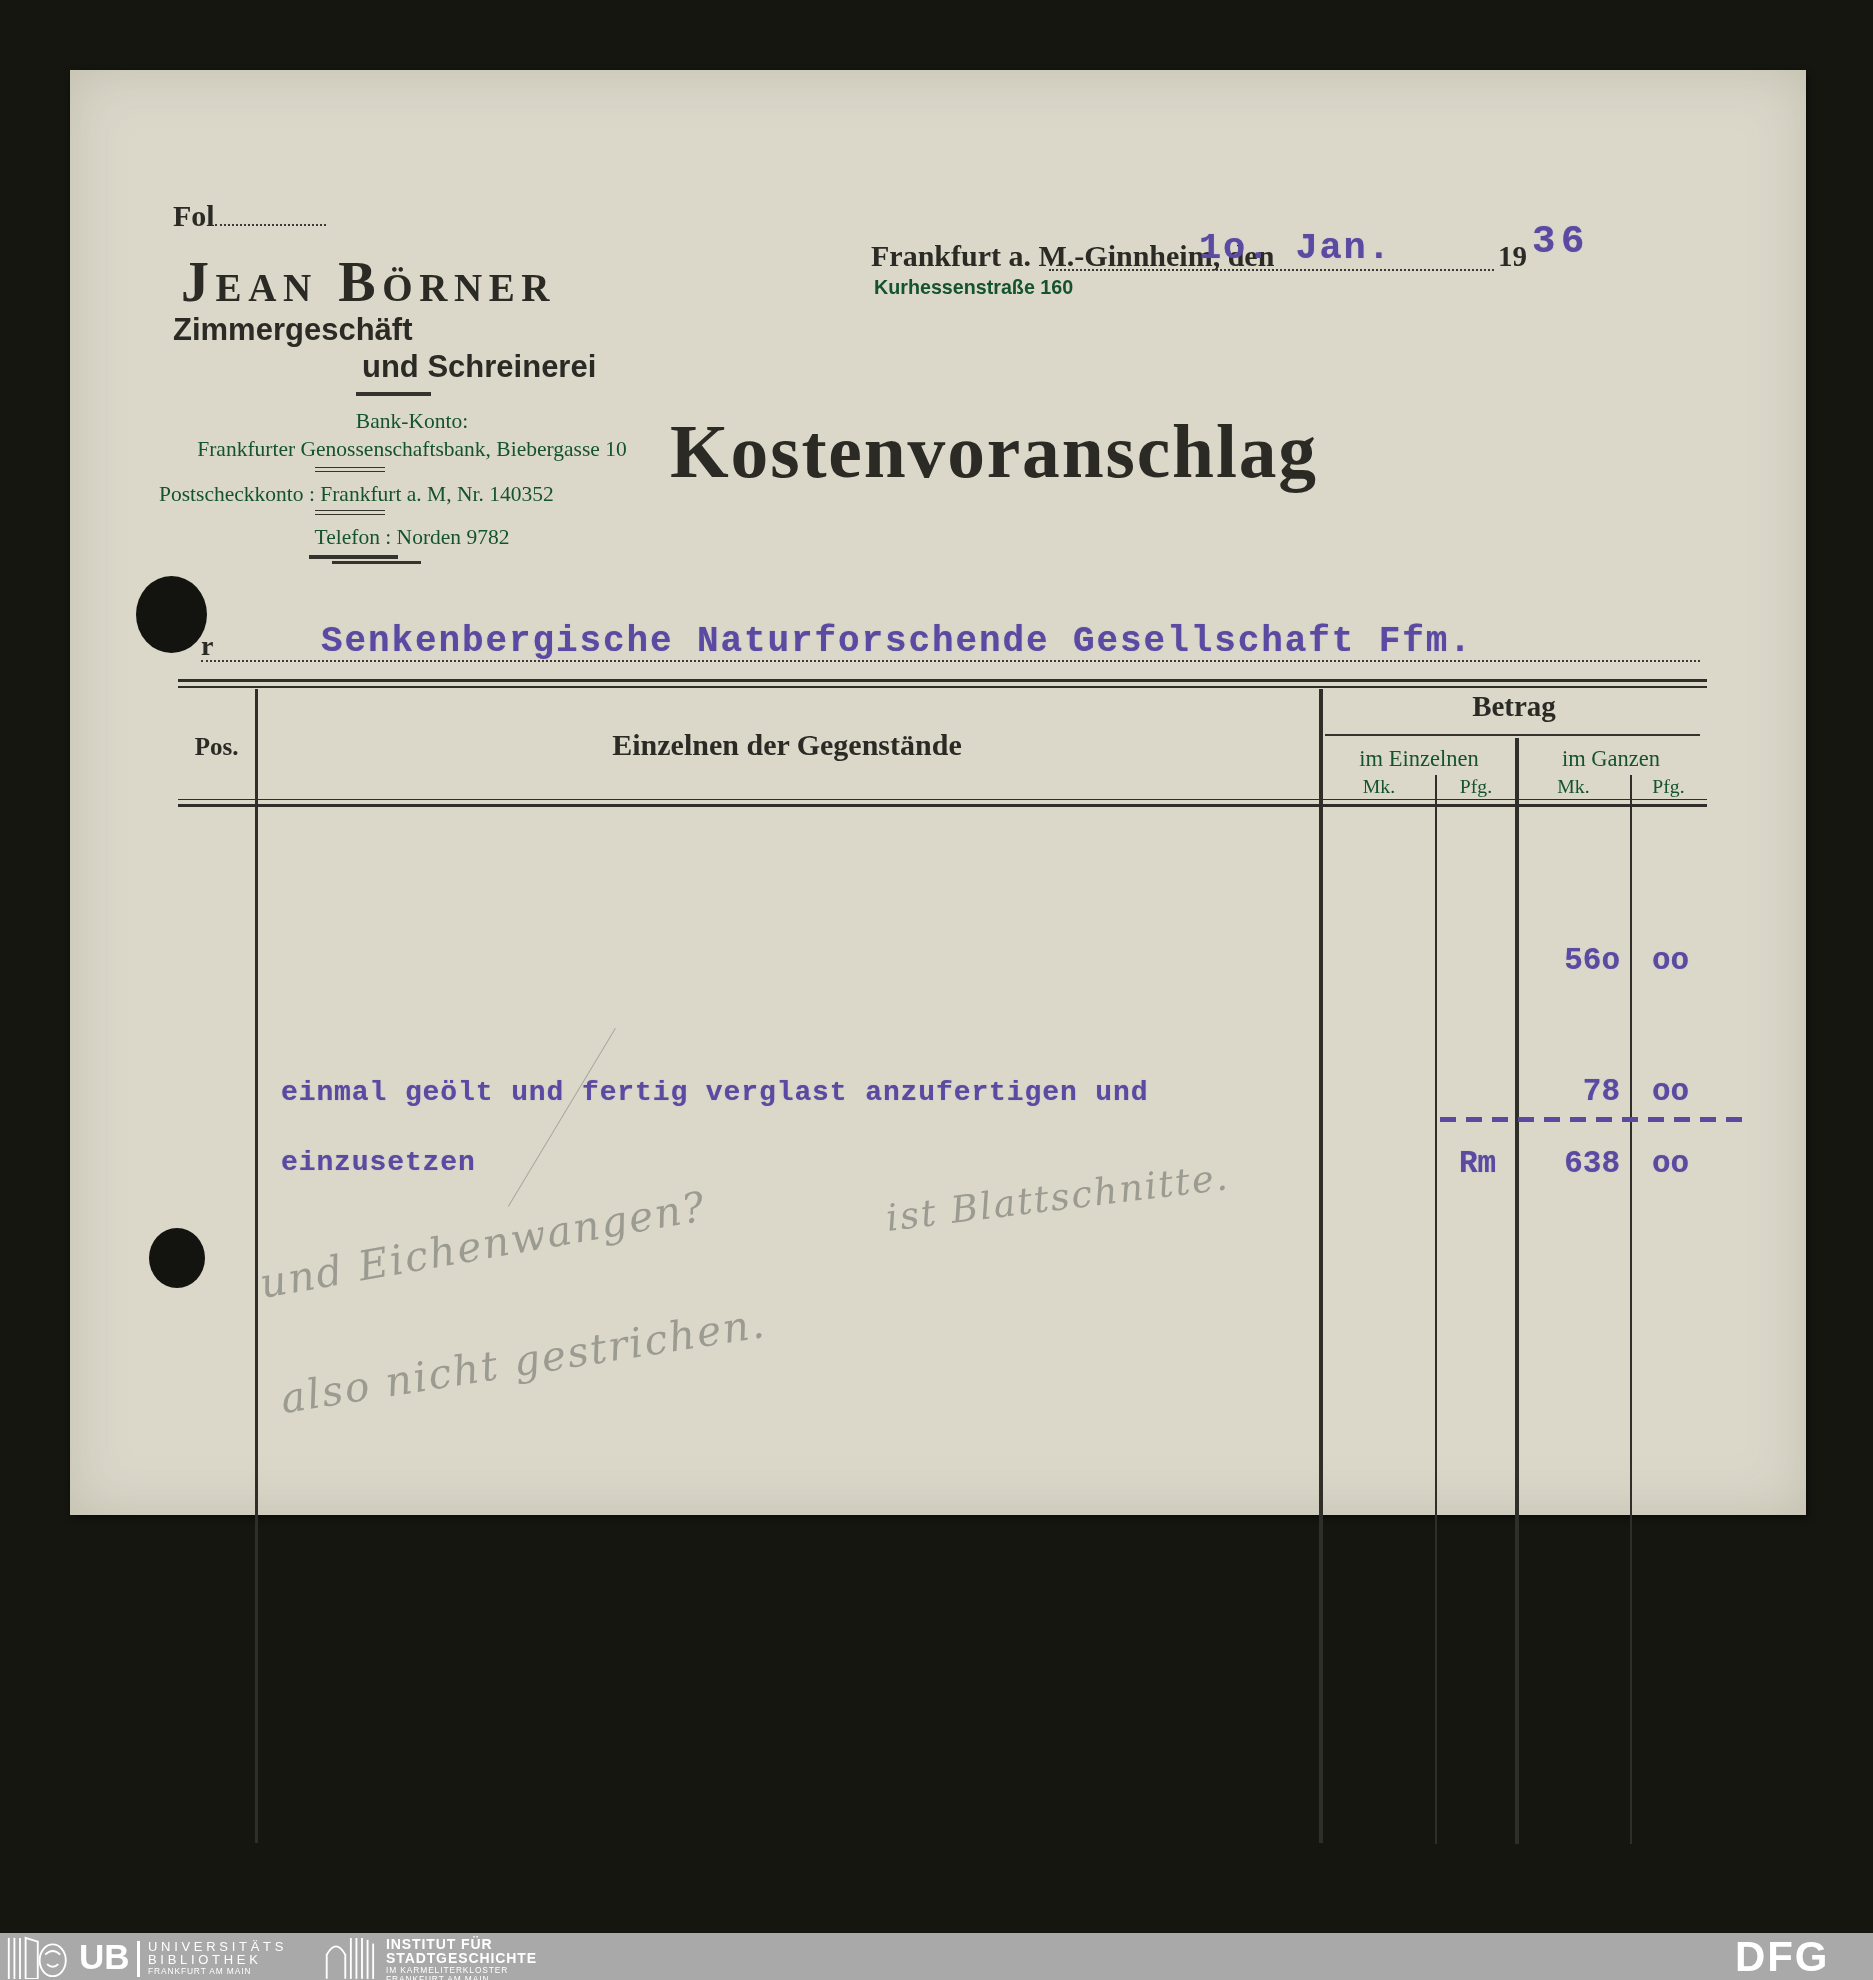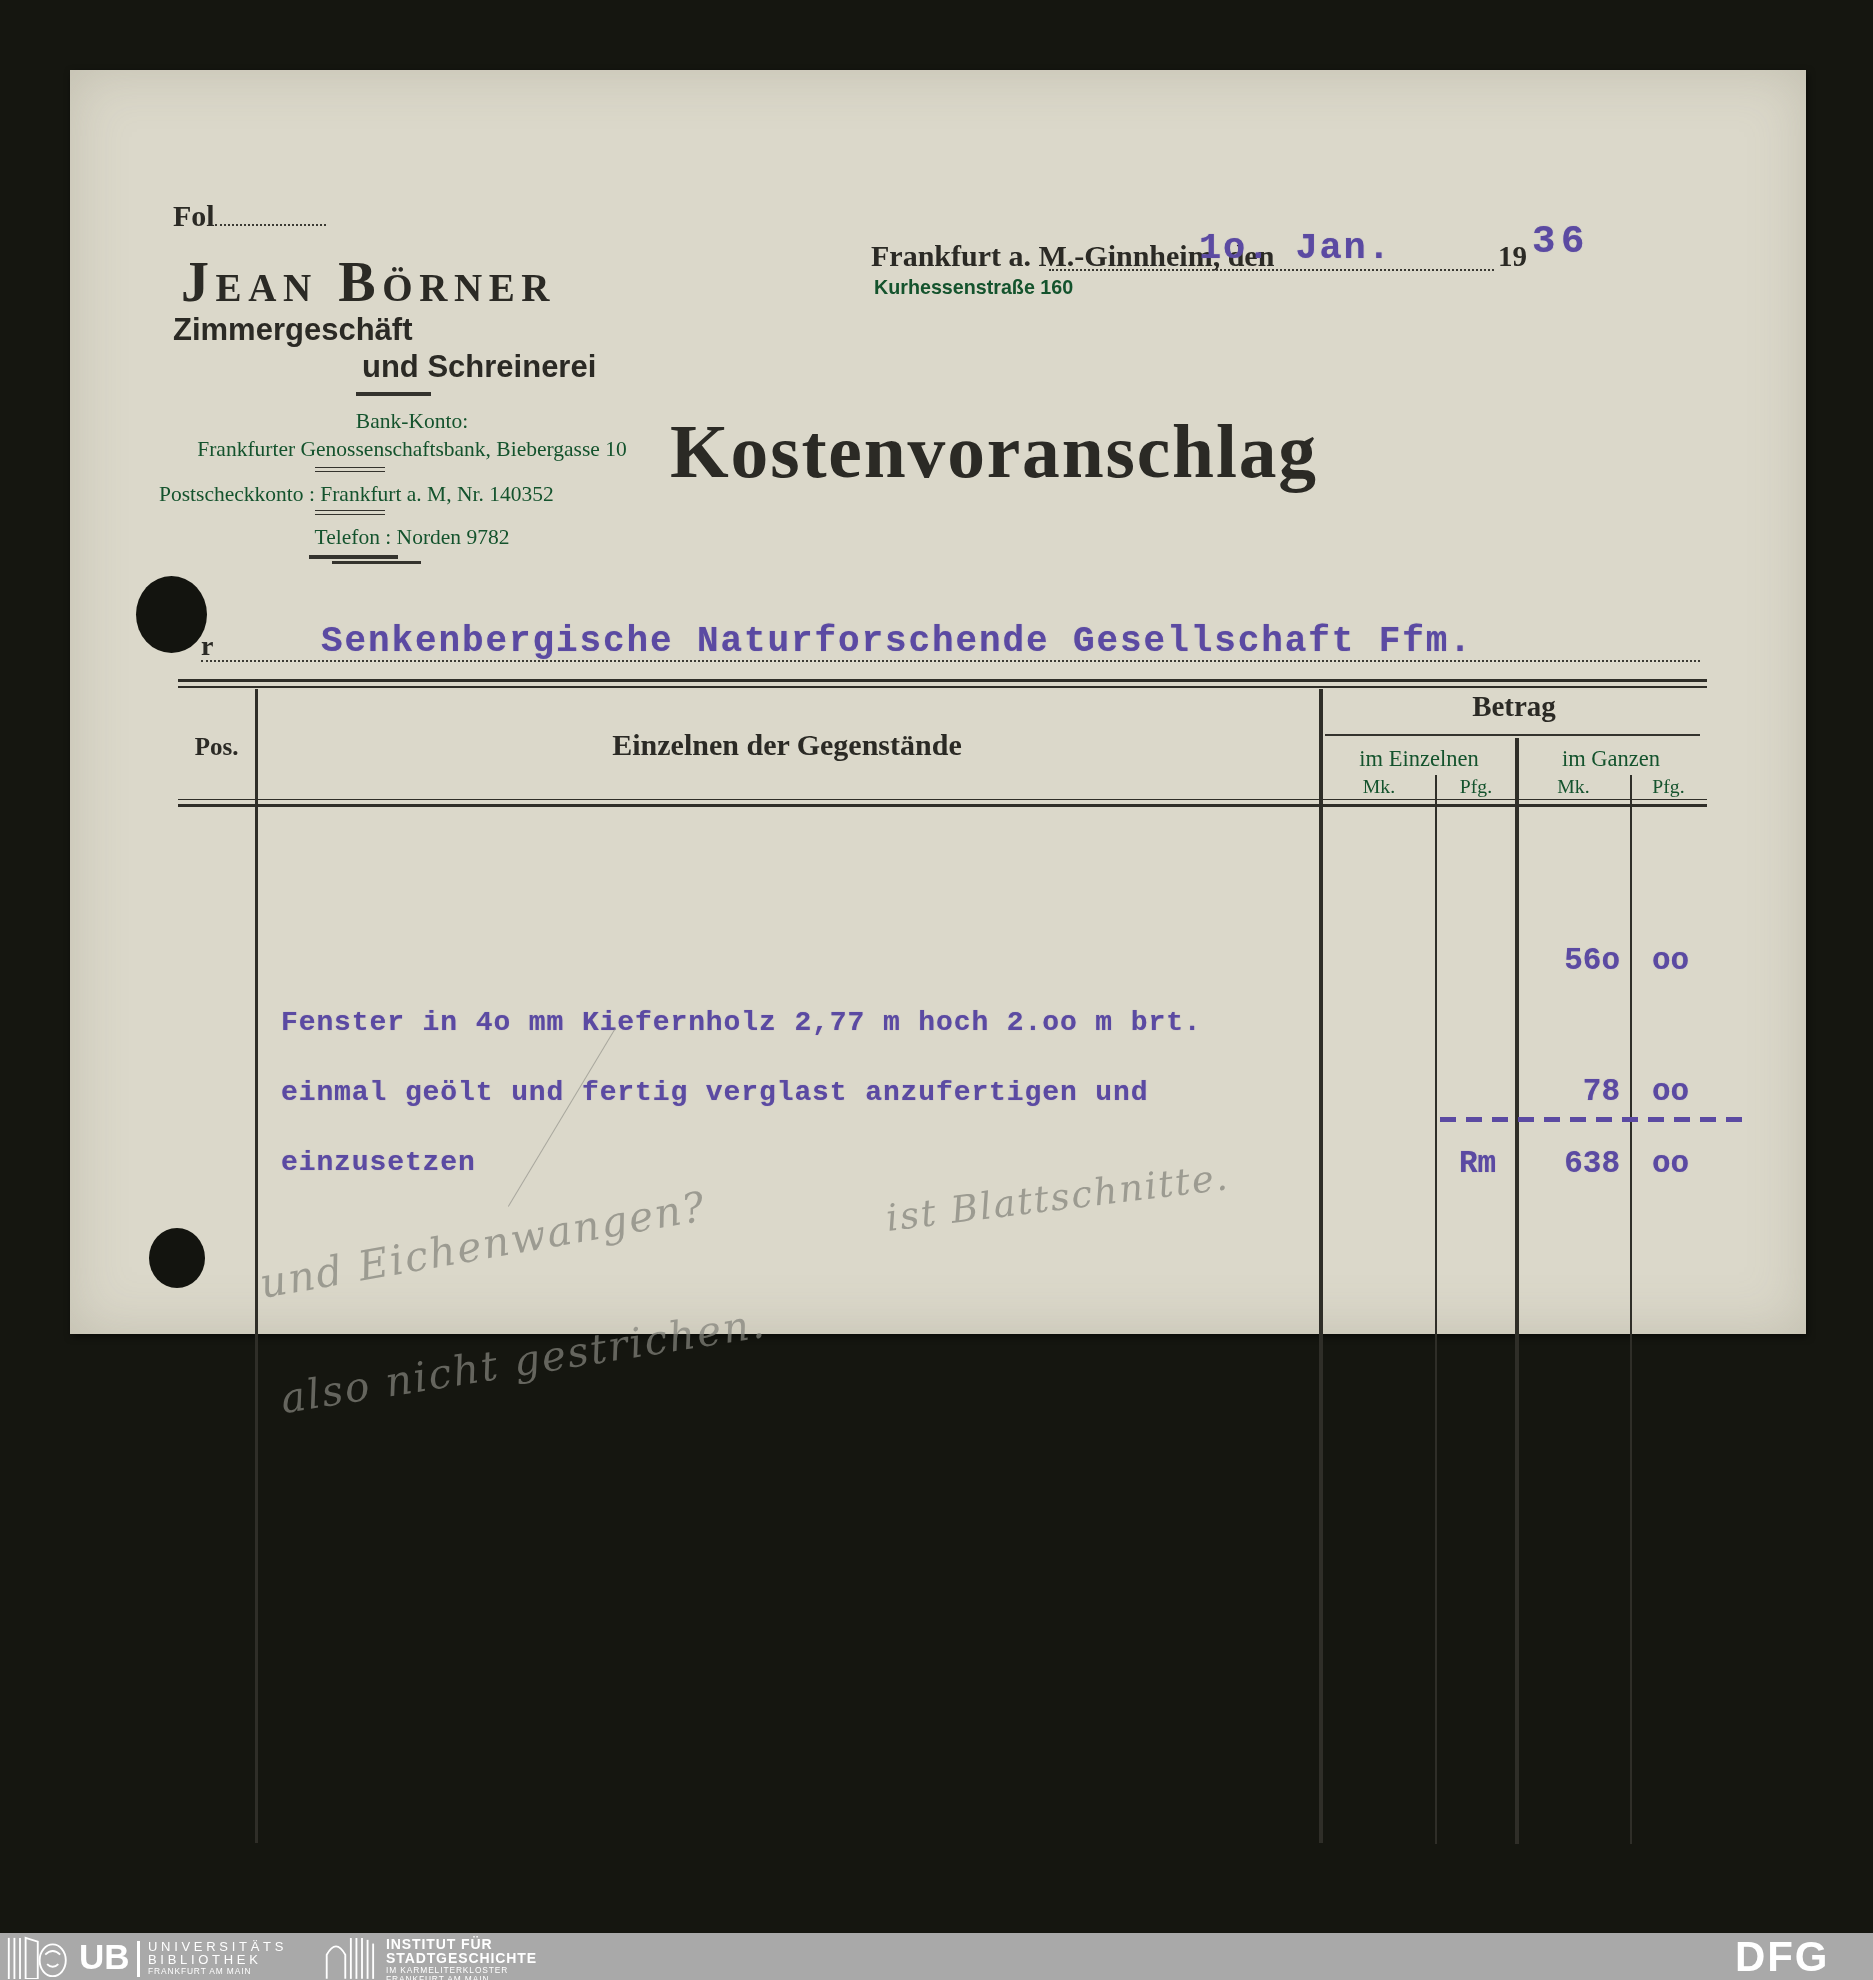--- a/index.html
+++ b/index.html
@@ -5,21 +5,21 @@
   html,body{margin:0;padding:0;}
   body{
     width:1874px;height:1981px;position:relative;
     background:#151610;
     font-family:"Liberation Serif", serif;
     overflow:hidden;
   }
   .abs{position:absolute;}
   
   .paper{
-    position:absolute;left:70px;top:70px;width:1736px;height:1264px;
+    position:absolute;left:70px;top:70px;width:1736px;height:1445px;
     background:#dbd8ca;
     box-shadow:inset 0 0 56px rgba(120,115,95,.25), 1.9px 2.8px 7.5px rgba(0,0,0,.6);
   }
   .ink{color:#14532d;}
   .typed{
     font-family:"Liberation Mono", monospace;
     font-weight:bold;color:#5b4aa2;
     text-shadow:0 0 0.9px rgba(91,74,162,.55);
     white-space:pre;
   }
@@ -110,21 +110,21 @@
   <div class="abs ink" style="left:1253px;top:676px;width:192px;text-align:center;font-size:22.5px;">im Einzelnen</div>
   <div class="abs ink" style="left:1448px;top:676px;width:186px;text-align:center;font-size:22.5px;">im Ganzen</div>
   <div class="abs ink" style="left:1253px;top:705px;width:112px;text-align:center;font-size:19.7px;">Mk.</div>
   <div class="abs ink" style="left:1367px;top:705px;width:78px;text-align:center;font-size:19.7px;">Pfg.</div>
   <div class="abs ink" style="left:1448px;top:705px;width:111px;text-align:center;font-size:19.7px;">Mk.</div>
   <div class="abs ink" style="left:1562px;top:705px;width:73px;text-align:center;font-size:19.7px;">Pfg.</div>
 
   <div class="amount typed" style="left:1445px;top:873px;width:105px;">56o</div>
   <div class="abs typed" style="left:1582px;top:873px;font-size:31px;">oo</div>
 
-  <div class="abs typed" style="left:211px;top:935px;font-size:28px;line-height:35px;letter-spacing:0.9px;"><span>Fenster in 4o mm Kiefernholz 2,77 m hoch 2.oo m brt.</span><br>
+  <div class="abs typed" style="left:211px;top:935px;font-size:28px;line-height:35px;letter-spacing:0.9px;"><br>
 <span>einmal geölt und fertig verglast anzufertigen und</span><br>
 <span>einzusetzen</span></div>
   <div class="amount typed" style="left:1445px;top:1004px;width:105px;">78</div>
   <div class="abs typed" style="left:1582px;top:1004px;font-size:31px;">oo</div>
 
   <div class="dash-total" style="left:1370px;top:1047px;width:311px;"></div>
   <div class="abs typed" style="left:1389px;top:1076px;font-size:31px;">Rm</div>
   <div class="amount typed" style="left:1445px;top:1076px;width:105px;">638</div>
   <div class="abs typed" style="left:1582px;top:1076px;font-size:31px;">oo</div>
 

